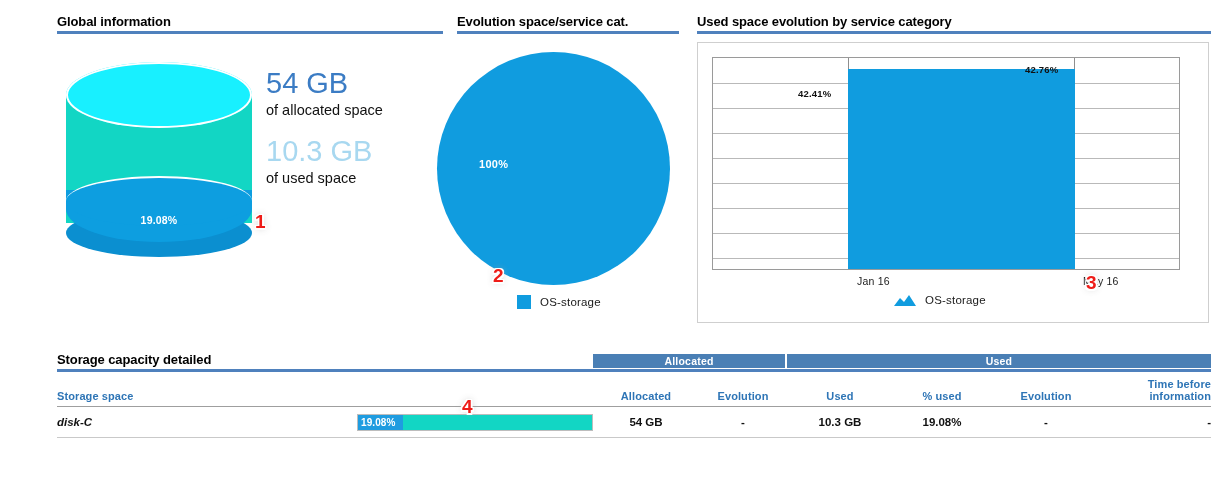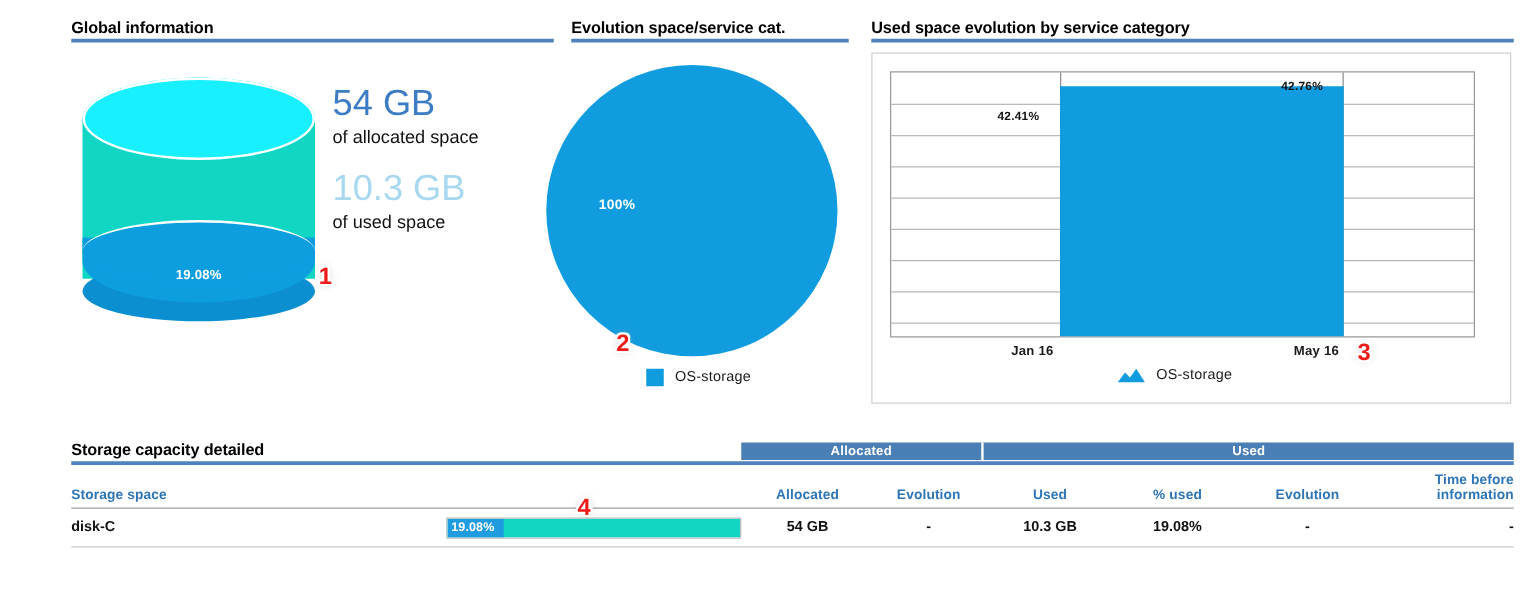--- a/index.html
+++ b/index.html
@@ -76,22 +76,22 @@
   .gridline{position:absolute;left:0;width:100%;height:1px;background:#b9b9b9;}
   #area-shape{
     position:absolute;left:135px;top:11px;width:227px;bottom:0;background:#109cdf;
   }
   .vline{position:absolute;width:1px;background:#8e8e8e;top:0;bottom:0;}
   .pt-label{
     position:absolute;font-size:9.5px;font-weight:bold;color:#111;letter-spacing:.2px;
     white-space:nowrap;
   }
   .x-tick{
-    position:absolute;font-size:10.5px;color:#1a1a1a;font-weight:bold;
-    letter-spacing:.2px;white-space:nowrap;
+    position:absolute;font-size:10.5px;color:#1a1a1a;font-weight:normal;
+    letter-spacing:.2px;white-space:nowrap;margin-left:48px;
   }
   .area-glyph{width:22px;height:12px;display:block;}
 
   
   .badge{
     position:absolute;font-size:19px;font-weight:bold;color:#ee1c18;
     text-shadow:
       1.5px 0 0 #fff,-1.5px 0 0 #fff,0 1.5px 0 #fff,0 -1.5px 0 #fff,
       1.5px 1.5px 0 #fff,-1.5px 1.5px 0 #fff,1.5px -1.5px 0 #fff,-1.5px -1.5px 0 #fff,
       0 0 7px rgba(170,170,170,.85);
@@ -224,21 +224,21 @@
     <div class="hdr-cell ta-c" style="width:88px;">Evolution</div>
     <div class="hdr-cell ta-c" style="width:106px;">Used</div>
     <div class="hdr-cell ta-c" style="width:98px;">% used</div>
     <div class="hdr-cell ta-c" style="width:110px;">Evolution</div>
     <div class="hdr-cell ta-r" style="width:110px;padding-top:10px;text-align:right;">Time before information</div>
   </div>
 
   <div class="rule"></div>
 
   <div class="data-row">
-    <div class="data-cell ta-l" style="width:300px;">disk-C</div>
+    <div class="data-cell ta-l" style="width:300px;font-style:italic;">disk-C</div>
     <div class="data-cell" style="width:236px;">
       <div class="bar-wrap">
         <div class="bar-fill-teal"></div>
         <div class="bar-fill-blue" style="width:19.08%;"></div>
         <div class="bar-pct">19.08%</div>
       </div>
     </div>
     <div class="data-cell ta-c" style="width:106px;">54 GB</div>
     <div class="data-cell ta-c" style="width:88px;">-</div>
     <div class="data-cell ta-c" style="width:106px;">10.3 GB</div>

